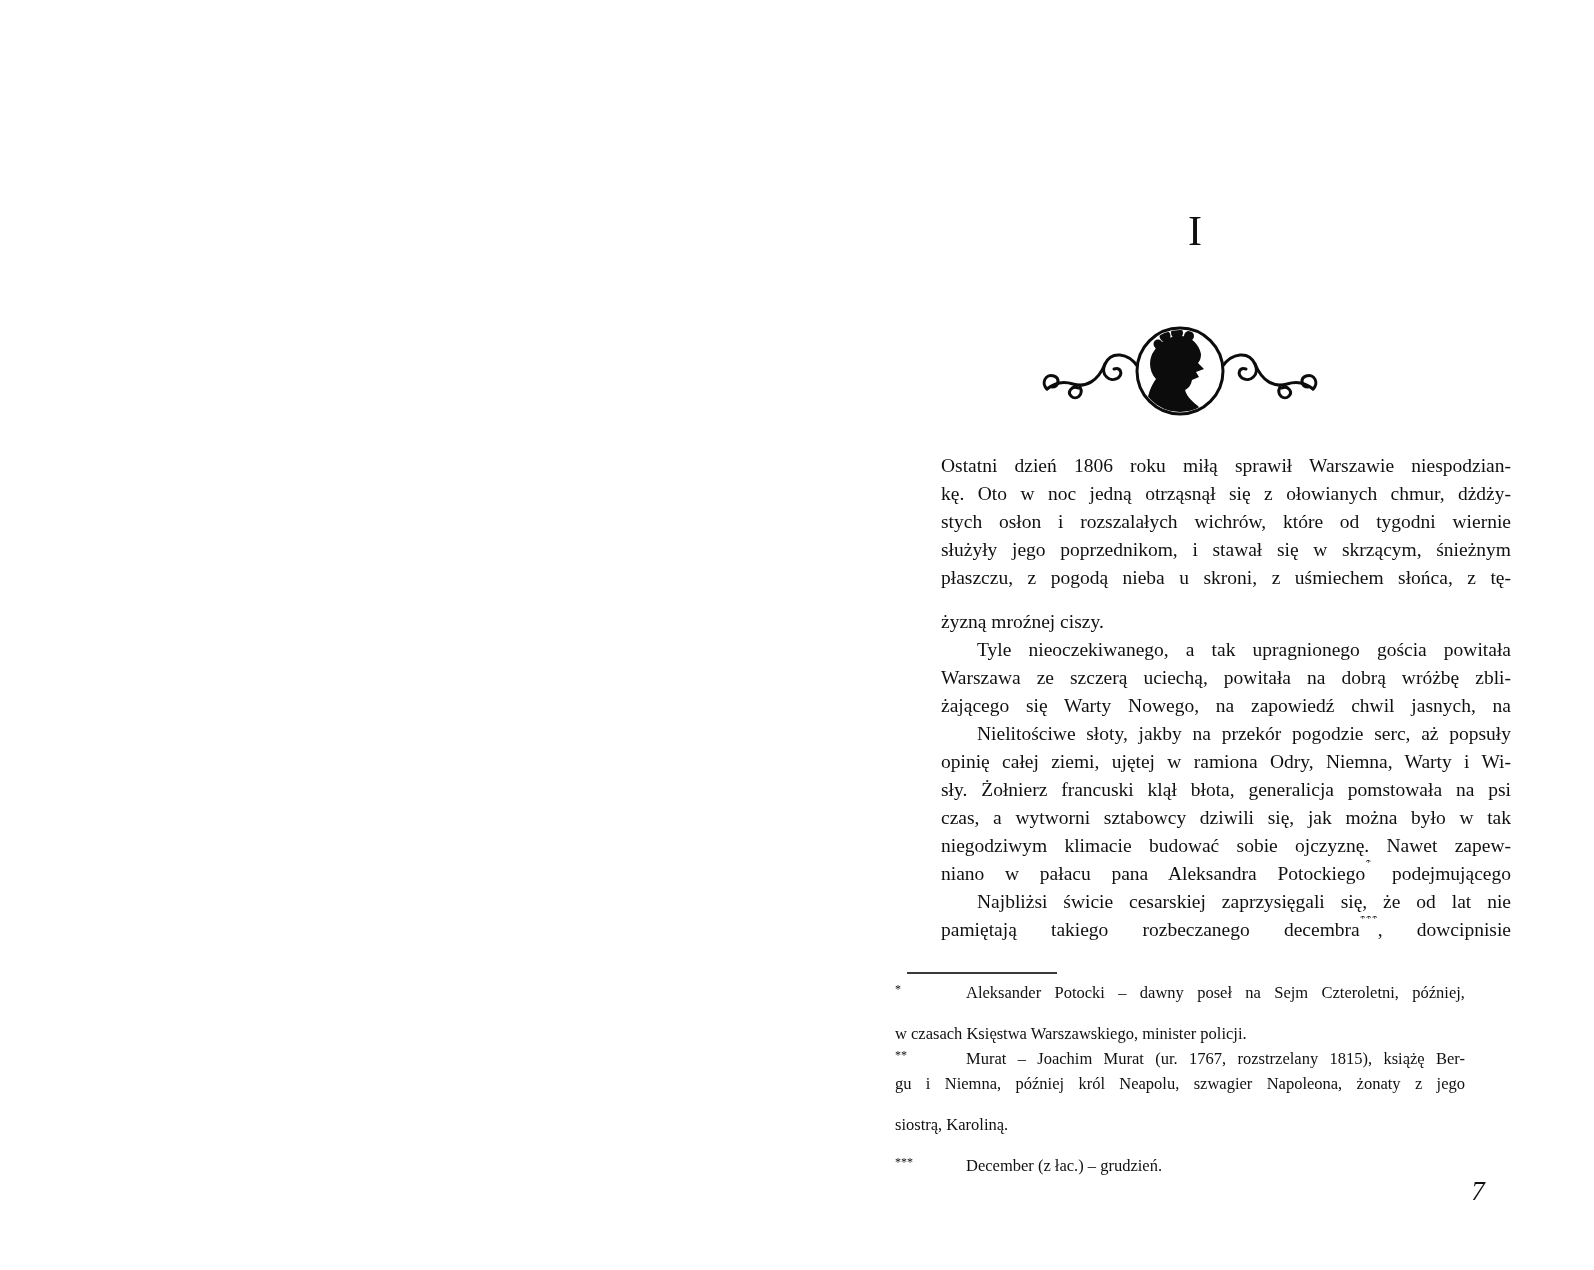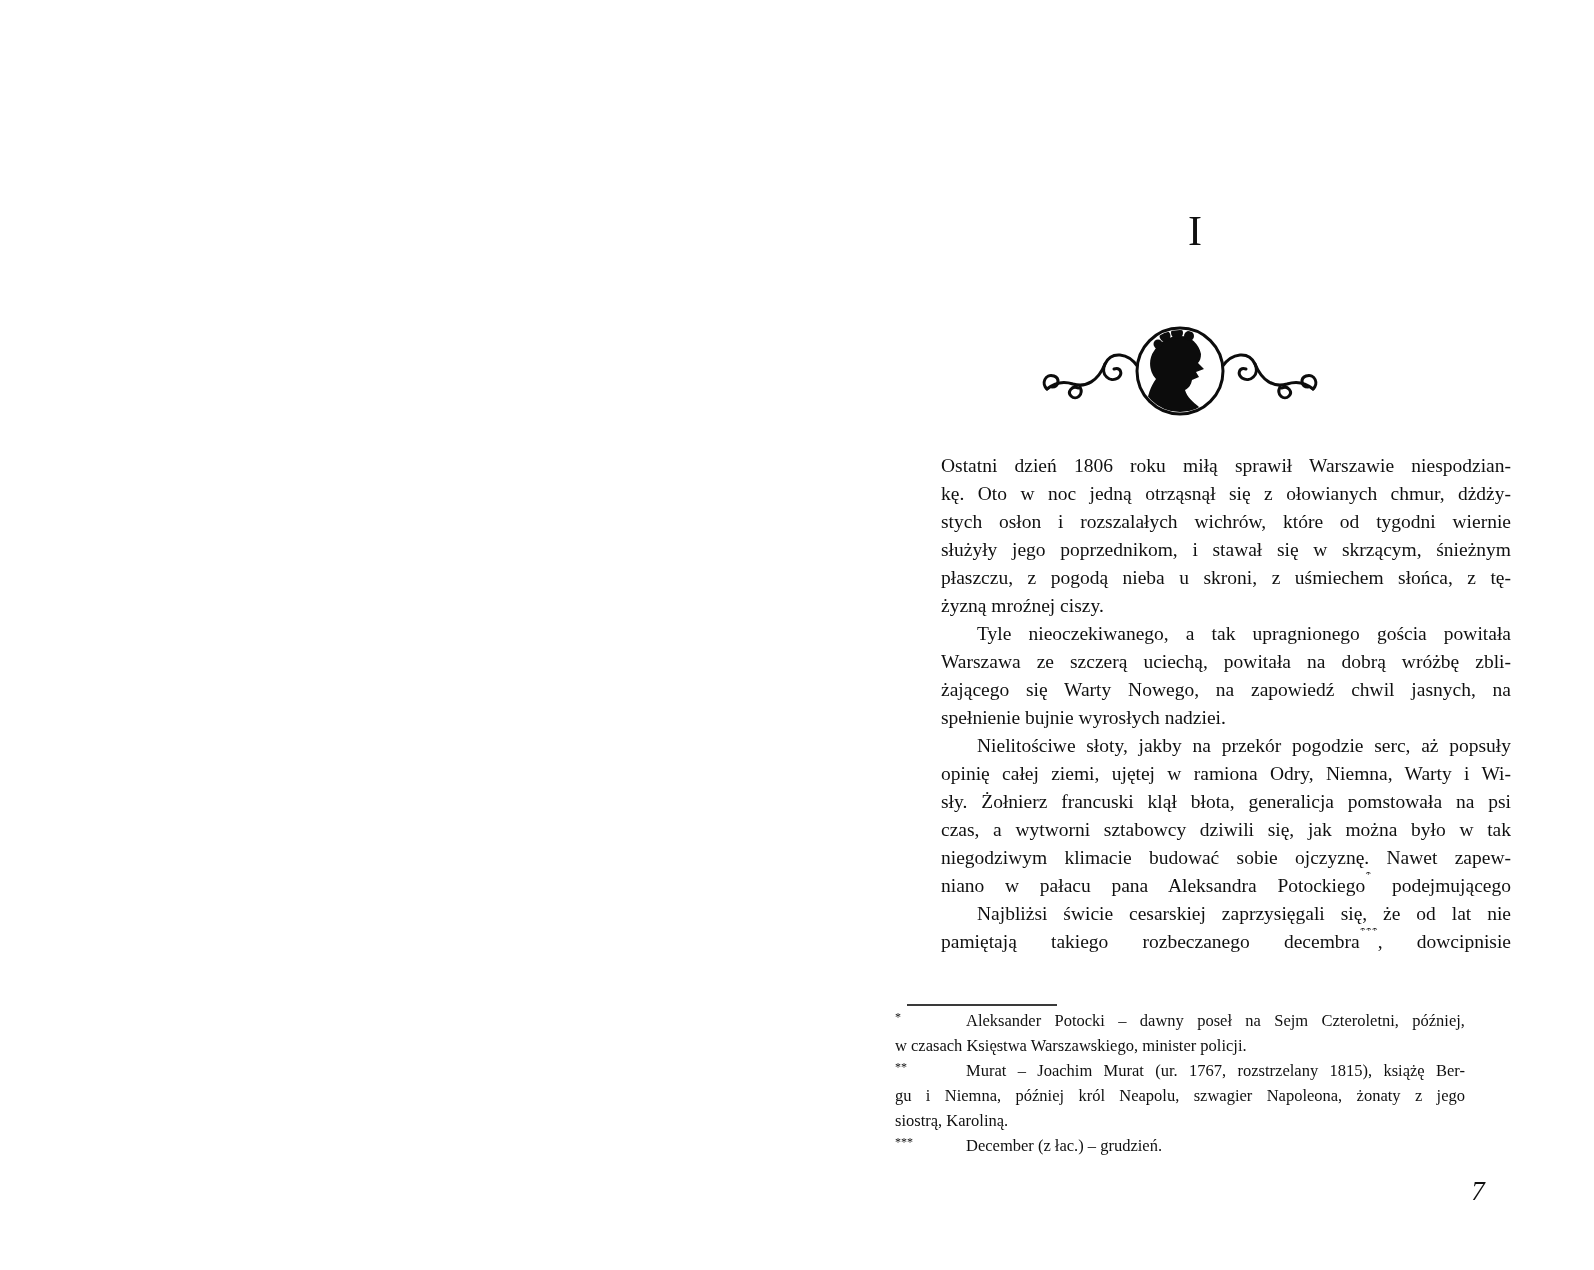--- a/index.html
+++ b/index.html
@@ -20,28 +20,28 @@
     display:flex;justify-content:center;
   }
   .body-text{
     position:absolute;left:941px;top:452px;width:570px;
     font-size:19.5px;line-height:28px;
   }
   .line{
     height:28px;overflow:hidden;white-space:nowrap;
     text-align:justify;text-align-last:justify;
   }
-  .line.nojust{text-align-last:left;}
+  .line.nojust{text-align-last:left;margin-top:16px;}
   .line.indent{text-indent:36px;}
   .body-text sup, .line sup{
     font-size:12px;line-height:0;position:relative;top:-7px;
   }
   .footnotes{
-    position:absolute;left:895px;top:1004px;width:570px;
-    font-size:16.5px;line-height:18px;
+    position:absolute;left:895px;top:972px;width:570px;
+    font-size:16.5px;line-height:25px;
   }
   .fn-rule{
     width:150px;margin-left:12px;height:0;
     border-top:2px solid #3a3a3a;margin-bottom:6px;
   }
   .footnotes .line{height:25px;}
   .fn-marker{
     display:inline-block;width:62px;text-align:right;margin-right:9px;
     font-size:12px;position:relative;top:-5px;
   }
@@ -92,21 +92,20 @@
         <div class="line">kę. Oto w noc jedną otrząsnął się z ołowianych chmur, dżdży-</div>
         <div class="line">stych osłon i rozszalałych wichrów, które od tygodni wiernie</div>
         <div class="line">służyły jego poprzednikom, i stawał się w skrzącym, śnieżnym</div>
         <div class="line">płaszczu, z pogodą nieba u skroni, z uśmiechem słońca, z tę-</div>
         <div class="line nojust">żyzną mroźnej ciszy.</div>
       </div>
       <div>
         <div class="line indent">Tyle nieoczekiwanego, a tak upragnionego gościa powitała</div>
         <div class="line">Warszawa ze szczerą uciechą, powitała na dobrą wróżbę zbli-</div>
         <div class="line">żającego się Warty Nowego, na zapowiedź chwil jasnych, na</div>
-        <div class="line nojust">spełnienie bujnie wyrosłych nadziei.</div>
       </div>
       <div>
         <div class="line indent">Nielitościwe słoty, jakby na przekór pogodzie serc, aż popsuły</div>
         <div class="line">opinię całej ziemi, ujętej w ramiona Odry, Niemna, Warty i Wi-</div>
         <div class="line">sły. Żołnierz francuski klął błota, generalicja pomstowała na psi</div>
         <div class="line">czas, a wytworni sztabowcy dziwili się, jak można było w tak</div>
         <div class="line">niegodziwym klimacie budować sobie ojczyznę. Nawet zapew-</div>
         <div class="line">niano w pałacu pana Aleksandra Potockiego<sup>*</sup> podejmującego</div>
       </div>
       <div>

